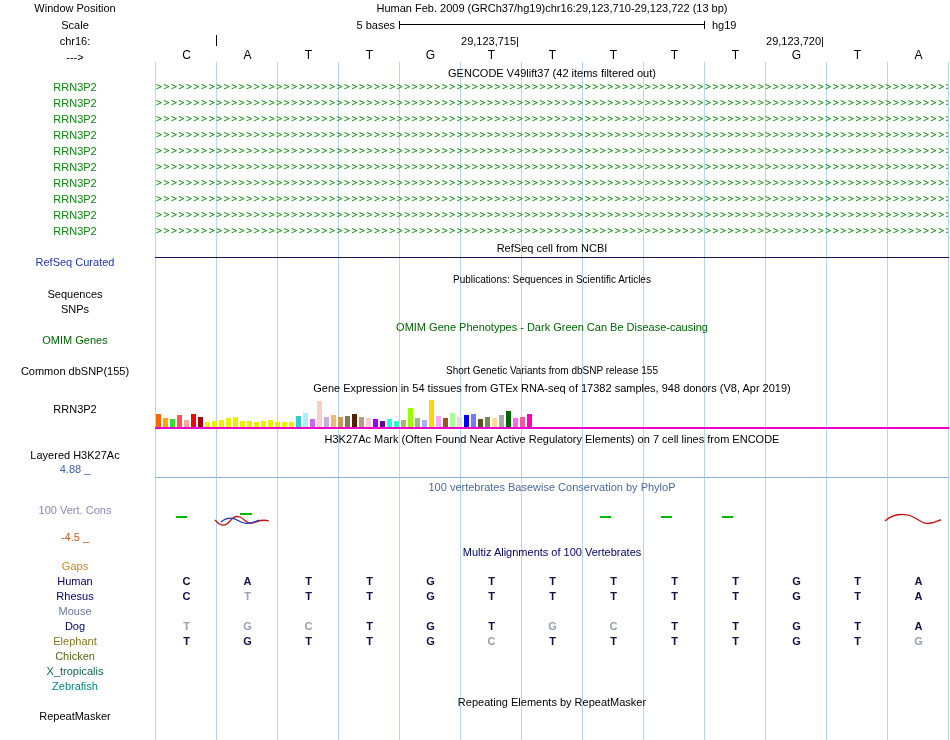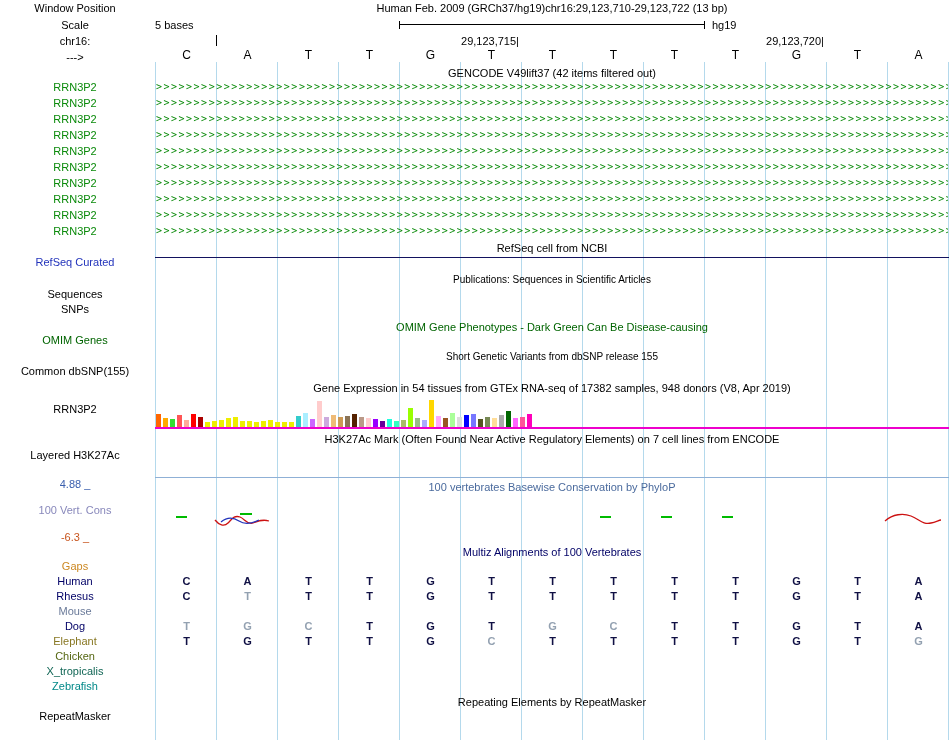--- a/index.html
+++ b/index.html
@@ -35,21 +35,21 @@
 <div id="screen">
   <div id="grid"></div>
 
   <div class="glabel" style="top:2px">Window Position</div>
   <div class="titlebar">
     <span>Human Feb. 2009 (GRCh37/hg19)</span>
     <span>chr16:29,123,710-29,123,722 (13 bp)</span>
   </div>
 
   <div class="glabel" style="top:19px">Scale</div>
-  <div class="abslabel" style="top:19px;left:155px;width:240px;text-align:left">5 bases</div>
+  <div class="abslabel" style="top:19px;left:155px;width:240px;text-align:right">5 bases</div>
   <div class="scalebar"></div>
   <div class="abslabel" style="top:19px;left:712px">hg19</div>
 
   <div class="glabel" style="top:35px">chr16:</div>
   <div style="position:absolute;top:35px;left:216px;width:1px;height:11px;background:#000"></div>
   <div class="coord" style="left:490px">29,123,715|</div>
   <div class="coord" style="left:795px">29,123,720|</div>
 
   <div class="glabel" style="top:51px">---&gt;</div>
   <div class="cells" id="ref-bases">
@@ -96,21 +96,21 @@
   <div class="hline" style="top:257px;height:1px;background:#12125e"></div>
   <div class="glabel" style="top:256px;color:#2233bb">RefSeq Curated</div>
 
   <div class="ctitle small" style="top:274px">Publications: Sequences in Scientific Articles</div>
   <div class="glabel" style="top:288px">Sequences</div>
   <div class="glabel" style="top:303px">SNPs</div>
 
   <div class="ctitle" style="top:321px;color:#006400">OMIM Gene Phenotypes - Dark Green Can Be Disease-causing</div>
   <div class="glabel" style="top:334px;color:#006400">OMIM Genes</div>
 
-  <div class="ctitle small" style="top:351px">Short Genetic Variants from dbSNP release 155</div>
+  <div class="ctitle small" style="top:365px">Short Genetic Variants from dbSNP release 155</div>
   <div class="glabel" style="top:365px">Common dbSNP(155)</div>
 
   <div class="ctitle" style="top:382px">Gene Expression in 54 tissues from GTEx RNA-seq of 17382 samples, 948 donors (V8, Apr 2019)</div>
   <div class="glabel" style="top:403px">RRN3P2</div>
   <div id="gtex-bars" style="position:absolute;left:155px;top:399px;width:794px;height:28px">
       <div class="gbar" style="left: 1px; height: 13px; background: rgb(255, 102, 0);"></div>
       <div class="gbar" style="left: 8px; height: 9px; background: rgb(255, 170, 0);"></div>
       <div class="gbar" style="left: 15px; height: 8px; background: rgb(51, 221, 51);"></div>
       <div class="gbar" style="left: 22px; height: 12px; background: rgb(255, 85, 85);"></div>
       <div class="gbar" style="left: 29px; height: 7px; background: rgb(255, 170, 153);"></div>
@@ -163,24 +163,24 @@
       <div class="gbar" style="left: 358px; height: 9px; background: rgb(255, 102, 255);"></div>
       <div class="gbar" style="left: 365px; height: 10px; background: rgb(255, 85, 153);"></div>
       <div class="gbar" style="left: 372px; height: 13px; background: rgb(255, 0, 187);"></div>
     </div>
   <div class="hline" style="top:427px;height:2px;background:#ee00cc"></div>
 
   <div class="ctitle" style="top:433px">H3K27Ac Mark (Often Found Near Active Regulatory Elements) on 7 cell lines from ENCODE</div>
   <div class="glabel" style="top:449px">Layered H3K27Ac</div>
   <div class="hline" style="top:477px;height:1px;background:#8fb0d6"></div>
 
-  <div class="glabel" style="top:478px;color:#3a5fae">4.88 _</div>
+  <div class="glabel" style="top:463px;color:#3a5fae">4.88 _</div>
   <div class="ctitle" style="top:481px;color:#4a6a9d">100 vertebrates Basewise Conservation by PhyloP</div>
   <div class="glabel" style="top:504px;color:#8888bb">100 Vert. Cons</div>
-  <div class="glabel" style="top:531px;color:#c8551e">-6.3 _</div>
+  <div class="glabel" style="top:531px;color:#c8551e">-4.5 _</div>
   <svg id="cons-svg" style="position:absolute;left:155px;top:508px" width="794" height="30">
       <rect x="21" y="8" width="11" height="2" fill="#00bb00"></rect>
       <rect x="85" y="5" width="12" height="2" fill="#00bb00"></rect>
       <path d="M0,8 C4,13 9,15 13,11 C17,7 19,3 25,5 C30,7 32,13 38,11 C43,9 48,7 54,9" transform="translate(60,4)" fill="none" stroke="#cc1111" stroke-width="1.3"></path>
       <path d="M0,8 C6,3 12,3 18,7 C24,11 32,9 38,6" transform="translate(66,6)" fill="none" stroke="#2233bb" stroke-width="1.3"></path>
       <rect x="445" y="8" width="11" height="2" fill="#00bb00"></rect>
       <rect x="506" y="8" width="11" height="2" fill="#00bb00"></rect>
       <rect x="567" y="8" width="11" height="2" fill="#00bb00"></rect>
       <path d="M0,9 C8,2 18,1 26,4 C34,7 38,13 46,11 C51,10 54,8 56,8" transform="translate(730,4)" fill="none" stroke="#cc1111" stroke-width="1.3"></path>
     </svg>

